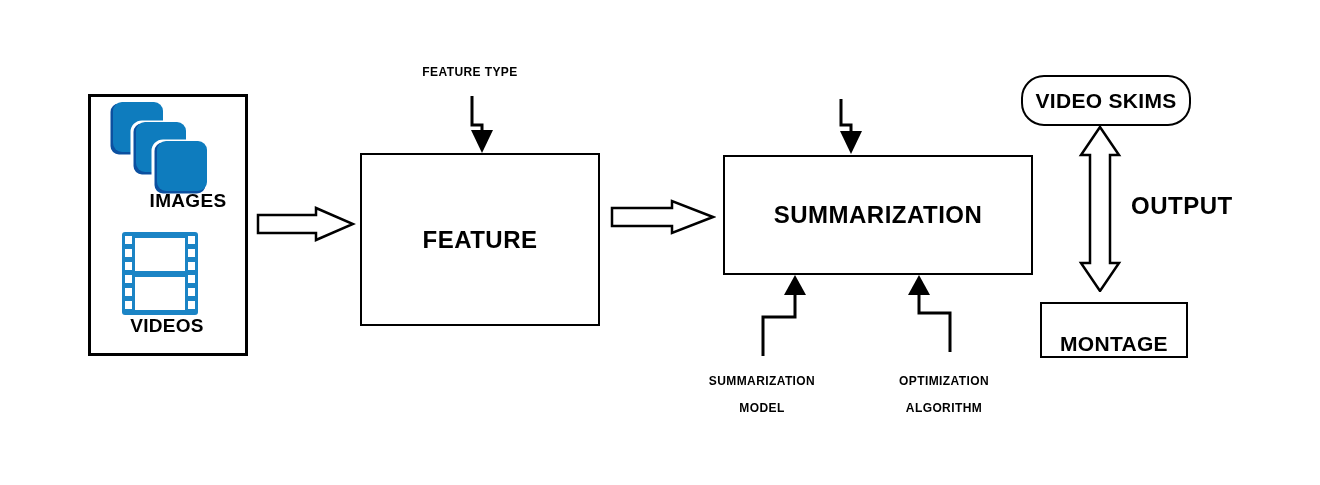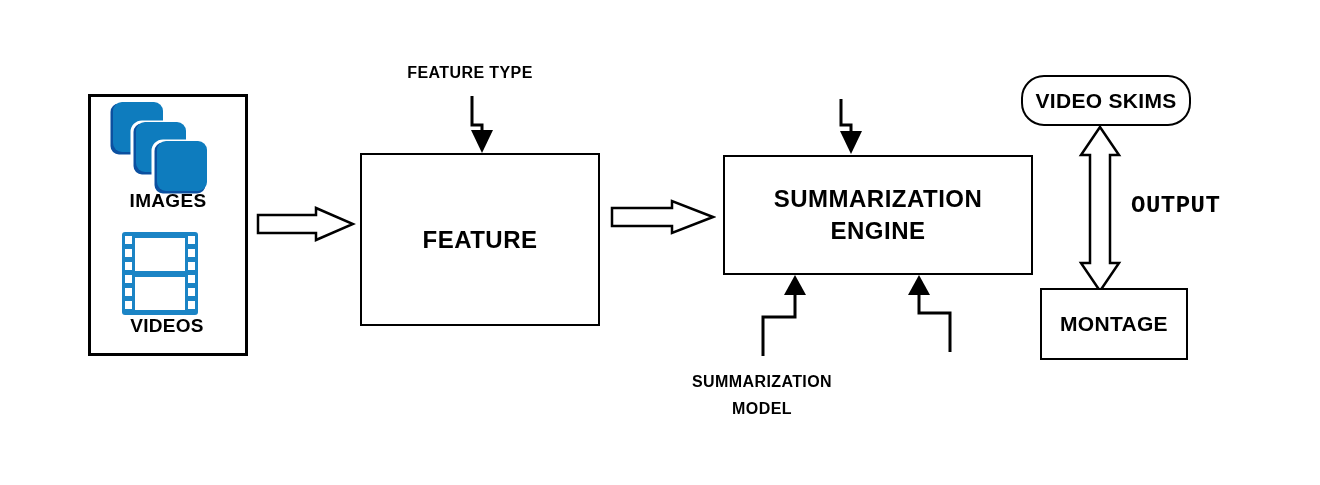--- a/index.html
+++ b/index.html
@@ -33,38 +33,37 @@
   }
   .small-box-label {
     font-weight: 700;
     font-size: 21px;
     letter-spacing: 0.3px;
     white-space: nowrap;
   }
   .caption {
     position: absolute;
     font-weight: 700;
-    font-size: 16px;
+    font-size: 12px;
     line-height: 27px;
     letter-spacing: 0.4px;
     text-align: center;
   }
   .icon-label {
     position: absolute;
     font-weight: 700;
     font-size: 19px;
     text-align: center;
     letter-spacing: 0.3px;
   }
   .output-label {
     position: absolute;
     font-weight: 700;
     font-size: 24px;
     letter-spacing: 0.5px;
-    font-family: Liberation Mono, monospace;
   }
   svg { display: block; }
 </style>
 </head>
 <body>
 
 <div class="canvas">
 
   <div class="box" style="left:88px; top:94px; width:160px; height:262px; border-width:3px;"></div>
 
@@ -76,21 +75,21 @@
     <g>
       <rect x="24" y="22" width="54" height="54" rx="10" fill="#0b50a0" stroke="#ffffff" stroke-width="3"></rect>
       <rect x="28" y="22" width="50" height="50" rx="9" fill="#0e7cbe"></rect>
     </g>
     <g>
       <rect x="45" y="41" width="54" height="54" rx="10" fill="#0b50a0" stroke="#ffffff" stroke-width="3"></rect>
       <rect x="49" y="41" width="50" height="50" rx="9" fill="#0e7cbe"></rect>
     </g>
   </svg>
 
-  <div class="icon-label" style="left:88px; top:190px; width:160px;">IMAGES</div>
+  <div class="icon-label" style="left:88px; top:190px; width:160px;padding-left:20px;">IMAGES</div>
 
   <svg class="abs" style="left:122px; top:232px;" width="76" height="83" viewBox="0 0 76 83">
     <rect x="0" y="0" width="76" height="83" rx="3" fill="#1b84c5"></rect>
     <rect x="13" y="6" width="50" height="33" fill="#ffffff"></rect>
     <rect x="13" y="45" width="50" height="33" fill="#ffffff"></rect>
     <rect x="3" y="4" width="7" height="8" fill="#ffffff"></rect>
     <rect x="3" y="17" width="7" height="8" fill="#ffffff"></rect>
     <rect x="3" y="30" width="7" height="8" fill="#ffffff"></rect>
     <rect x="3" y="43" width="7" height="8" fill="#ffffff"></rect>
     <rect x="3" y="56" width="7" height="8" fill="#ffffff"></rect>
@@ -119,21 +118,20 @@
     <path d="M14,1 V30 H24 V36" fill="none" stroke="#000000" stroke-width="3"></path>
     <polygon points="13,35 35,35 24,58" fill="#000000"></polygon>
   </svg>
 
   <svg class="abs" style="left:610px; top:198px;" width="106" height="38" viewBox="0 0 106 38">
     <polygon points="2,10 62,10 62,3 103,19 62,35 62,28 2,28" fill="#ffffff" stroke="#000000" stroke-width="2.5"></polygon>
   </svg>
 
   <div class="box" style="left:723px; top:155px; width:310px; height:120px;">
     <span class="box-label">SUMMARIZATION</span>
-    <span class="box-label">ENGINE</span>
   </div>
 
 
   <svg class="abs" style="left:828px; top:97px;" width="40" height="60" viewBox="0 0 40 60">
     <path d="M13,2 V28 H23 V35" fill="none" stroke="#000000" stroke-width="3"></path>
     <polygon points="12,34 34,34 23,57" fill="#000000"></polygon>
   </svg>
 
   <svg class="abs" style="left:751px; top:275px;" width="56" height="82" viewBox="0 0 56 82">
     <polygon points="44,0 33,20 55,20" fill="#000000"></polygon>
@@ -143,28 +141,32 @@
   <div class="caption" style="left:650px; top:368px; width:224px;">
     <span style="display:block;">SUMMARIZATION</span>
     <span style="display:block;">MODEL</span>
   </div>
 
   <svg class="abs" style="left:905px; top:275px;" width="58" height="78" viewBox="0 0 58 78">
     <polygon points="14,0 3,20 25,20" fill="#000000"></polygon>
     <path d="M14,18 V38 H45 V77" fill="none" stroke="#000000" stroke-width="3"></path>
   </svg>
 
+  <div class="caption" style="left:832px; top:368px; width:224px;">
+    <span style="display:block;">OPTIMIZATION</span>
+    <span style="display:block;">ALGORITHM</span>
+  </div>
 
   <div class="box" style="left:1021px; top:75px; width:170px; height:51px;border-radius:23px;">
     <span class="small-box-label">VIDEO SKIMS</span>
   </div>
 
   <svg class="abs" style="left:1076px; top:126px;" width="48" height="166" viewBox="0 0 48 166">
     <polygon points="24,1 5,29 14,29 14,137 5,137 24,165 43,137 34,137 34,29 43,29" fill="#ffffff" stroke="#000000" stroke-width="2.5" stroke-linejoin="miter"></polygon>
   </svg>
 
   <div class="output-label" style="left:1131px; top:192px;">OUTPUT</div>
 
-  <div class="box" style="left:1040px; top:288px; width:148px; height:72px;">
+  <div class="box" style="left:1040px; top:302px; width:148px; height:56px;justify-content:flex-end;">
     <span class="small-box-label">MONTAGE</span>
   </div>
 
 </div>
 
 </body></html>

